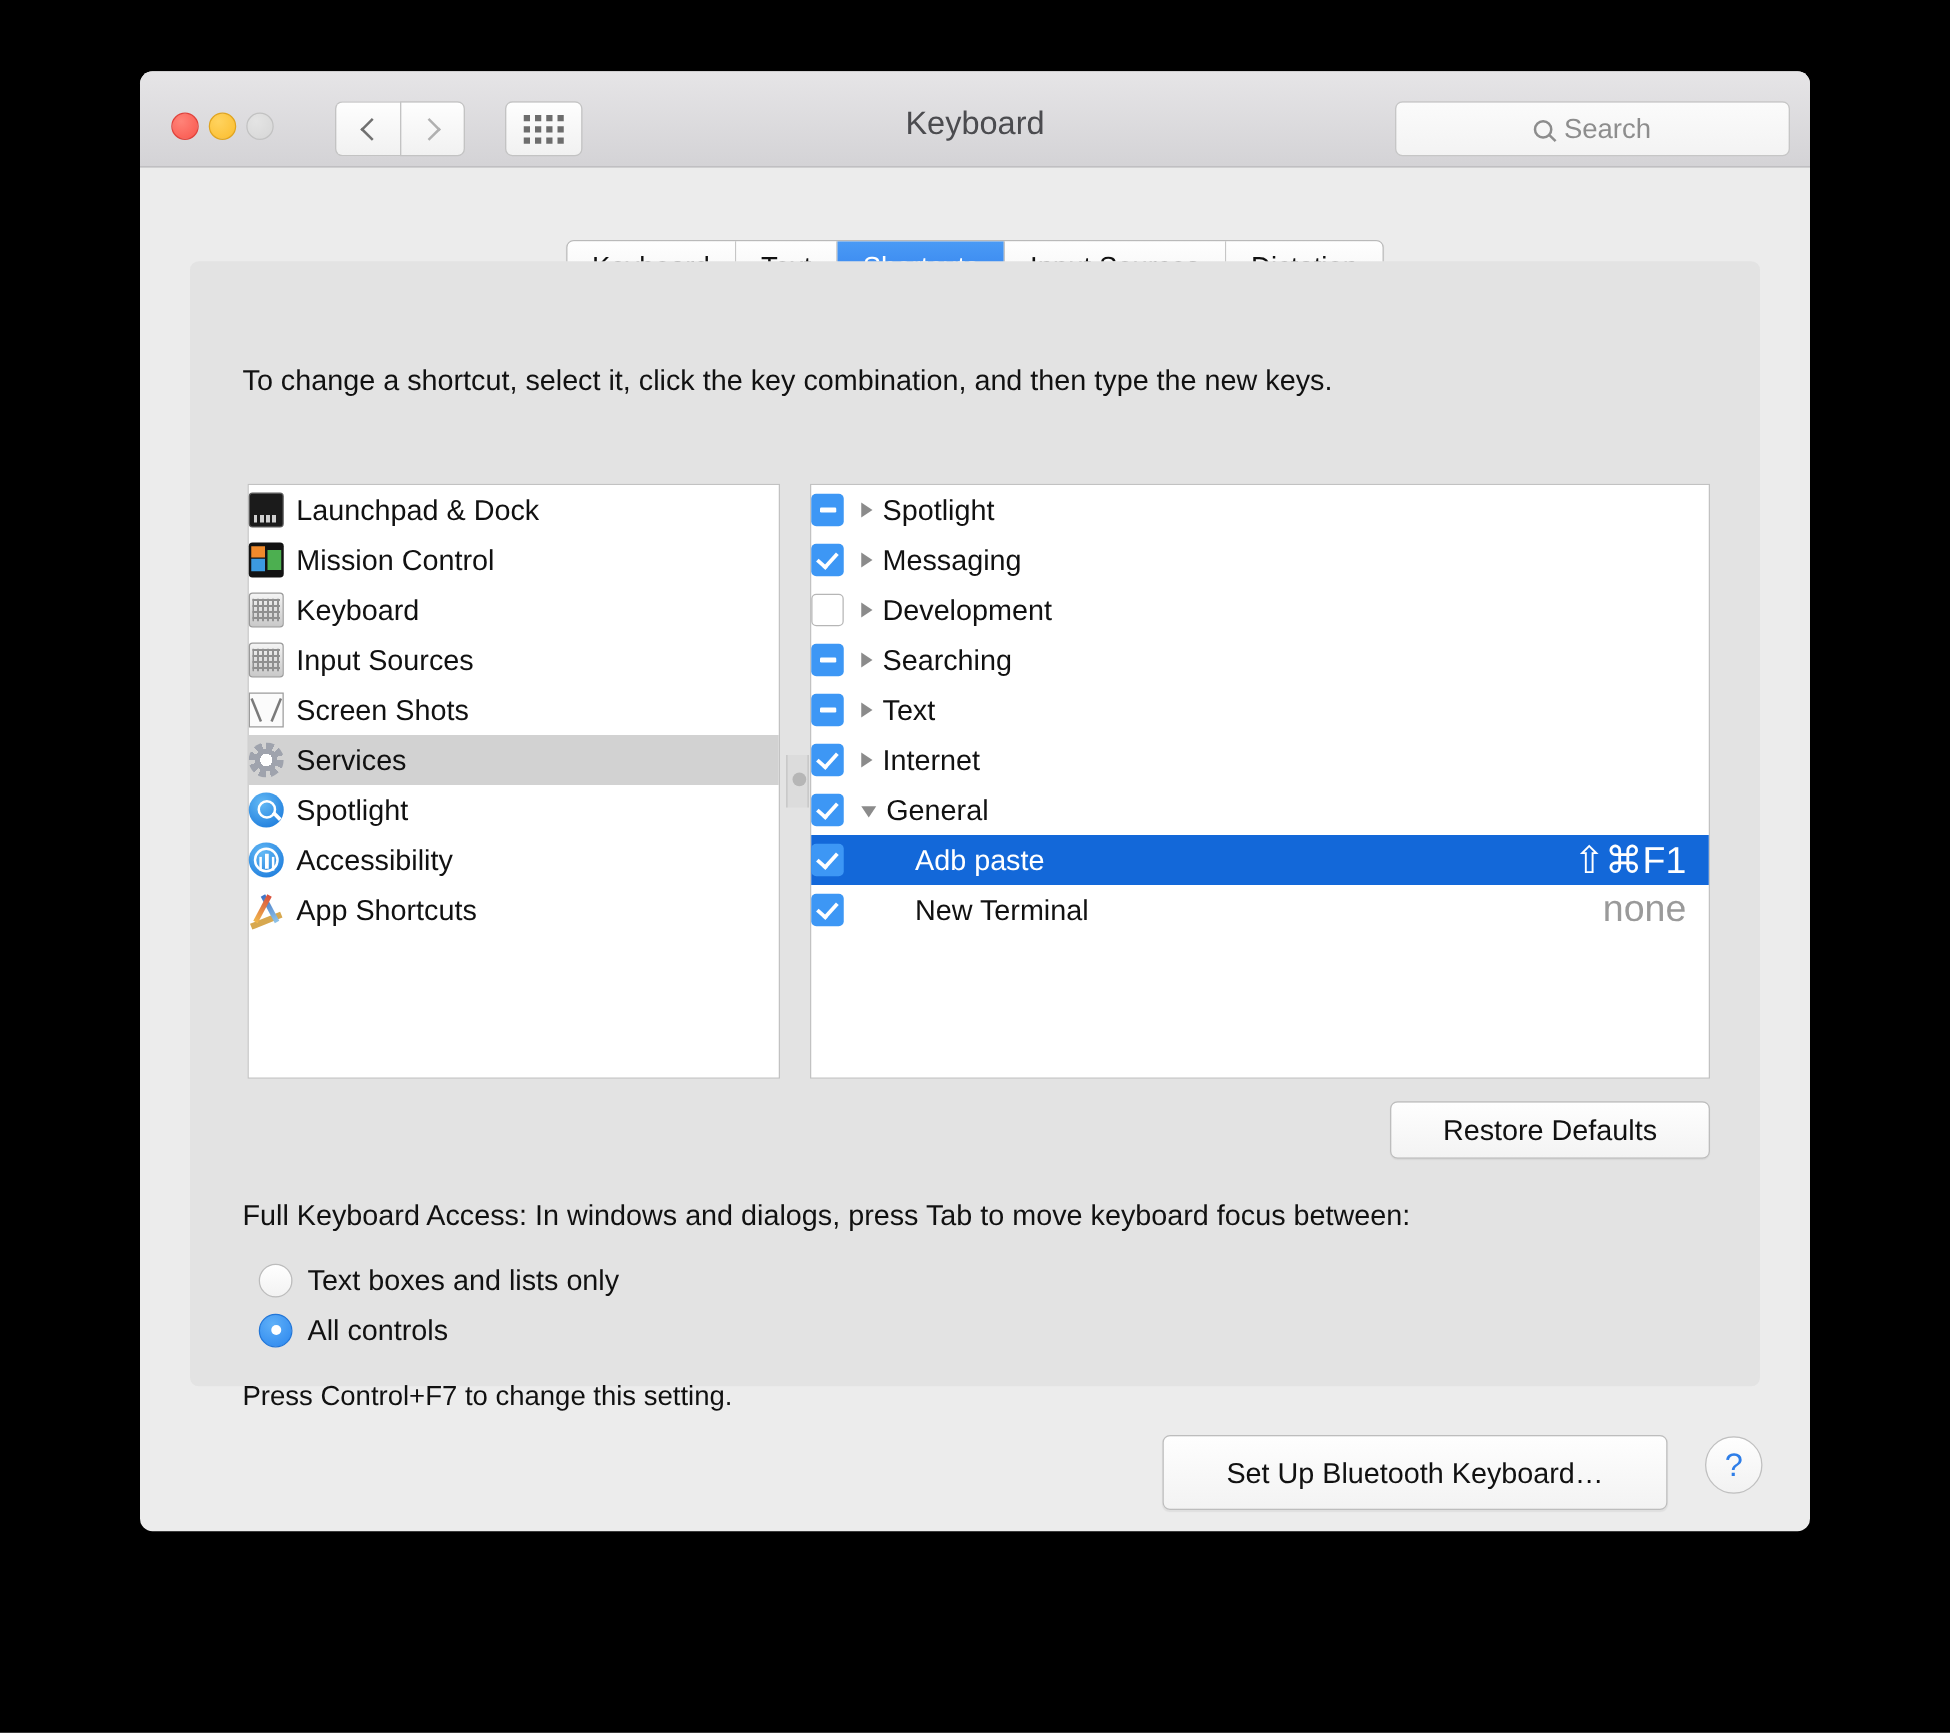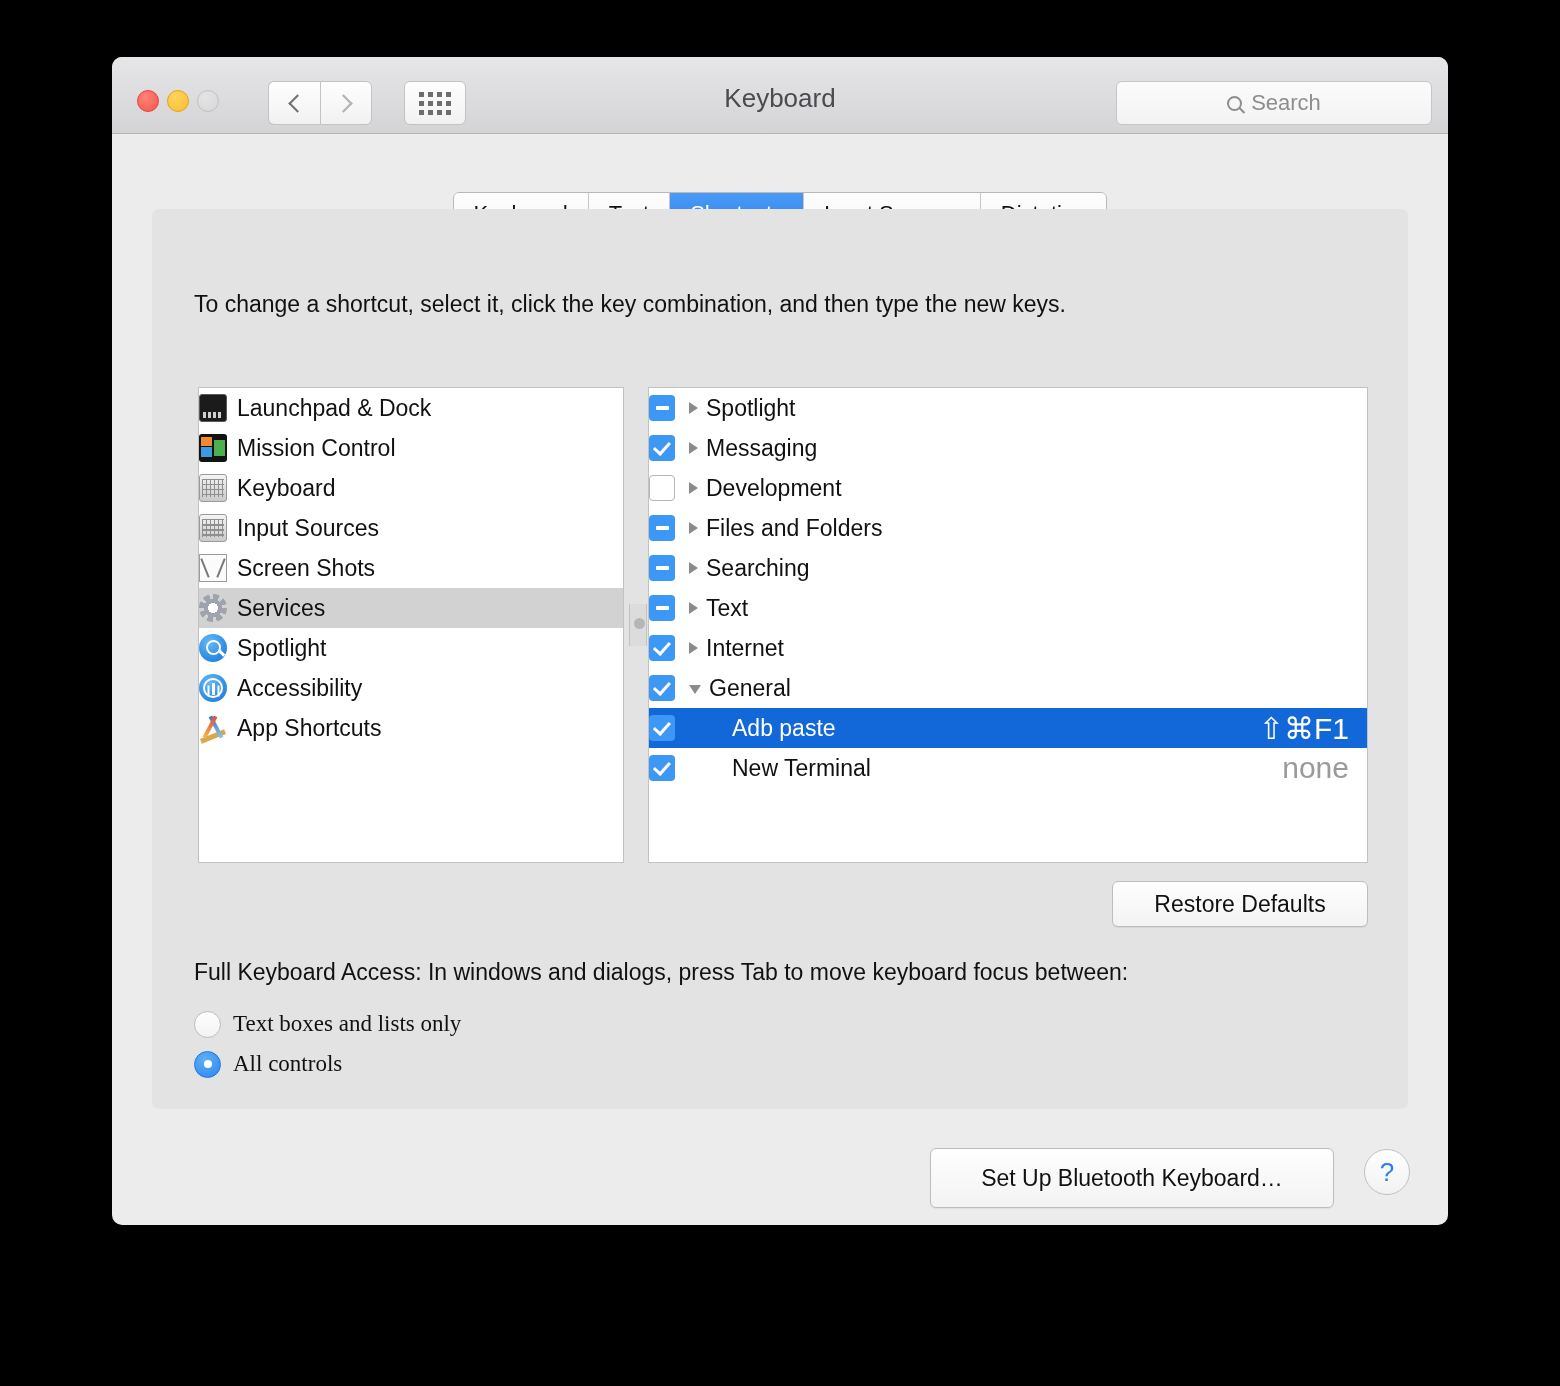--- a/index.html
+++ b/index.html
@@ -181,21 +181,21 @@
     background: linear-gradient(to bottom, #fefefe, #f3f3f3);
     border: 1px solid #bdbdbd; border-radius: 6px;
     font-size: 23px; color: #111;
     display: flex; align-items: center; justify-content: center;
     box-shadow: 0 1px 1px rgba(0,0,0,0.06);
     white-space: nowrap;
   }
   .restore { position: absolute; right: 40px; top: 672px; width: 256px; height: 46px; }
 
   .fka { position: absolute; left: 42px; top: 750px; font-size: 23px; color: #111; white-space: nowrap; }
-  .radios { position: absolute; left: 42px; top: 795px; font-family: Liberation Serif, serif; }
+  .radios { position: absolute; left: 55px; top: 795px; }
   .radio-row { display: flex; align-items: center; height: 40px; }
   .rb { width: 27px; height: 27px; border-radius: 50%; margin-right: 12px; flex: 0 0 27px;
         display: flex; align-items: center; justify-content: center; }
   .rb.off { background: linear-gradient(to bottom,#fff,#f2f2f2); border: 1px solid #bcbcbc; }
   .rb.on  { background: radial-gradient(circle at 40% 30%, #5fb0f8, #2b86ee); border: 1px solid #2276d8; }
   .rb.on::after { content: ""; width: 8px; height: 8px; border-radius: 50%; background: #fff; }
   .radio-label { font-size: 23px; color: #111; }
   .presshint { position: absolute; left: 42px; top: 895px; font-size: 22px; color: #111; }
 
   .bluetooth { position: absolute; left: 818px; top: 1091px; width: 404px; height: 60px; }
@@ -321,25 +321,20 @@
         <span class="row-label">Messaging</span>
       </div>
       <div class="row">
         <span class="cb off"></span>
         <span class="tri"></span>
         <span class="row-label">Development</span>
       </div>
       <div class="row">
         <span class="cb mixed"></span>
         <span class="tri"></span>
-        <span class="row-label">Files and Folders</span>
-      </div>
-      <div class="row">
-        <span class="cb mixed"></span>
-        <span class="tri"></span>
         <span class="row-label">Searching</span>
       </div>
       <div class="row">
         <span class="cb mixed"></span>
         <span class="tri"></span>
         <span class="row-label">Text</span>
       </div>
       <div class="row">
         <span class="cb on"></span>
         <span class="tri"></span>
@@ -372,18 +367,19 @@
       <div class="radio-row">
         <span class="rb off"></span>
         <span class="radio-label">Text boxes and lists only</span>
       </div>
       <div class="radio-row">
         <span class="rb on"></span>
         <span class="radio-label">All controls</span>
       </div>
     </div>
 
+    <div class="presshint">Press Control+F7 to change this setting.</div>
   </div>
 
   <div class="btn bluetooth">Set Up Bluetooth Keyboard…</div>
   <div class="helpbtn">?</div>
 
 </div>
 
 </body></html>

